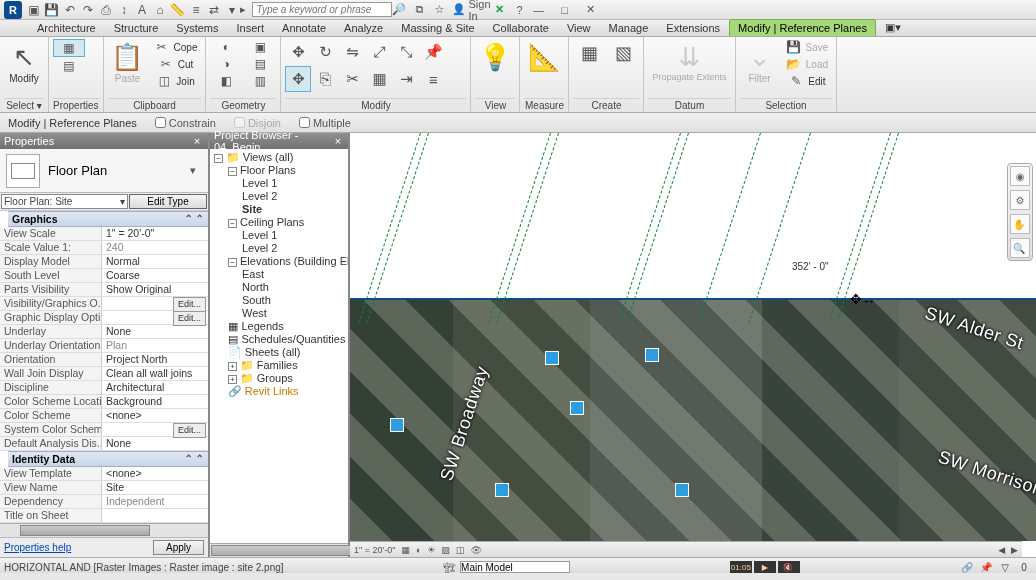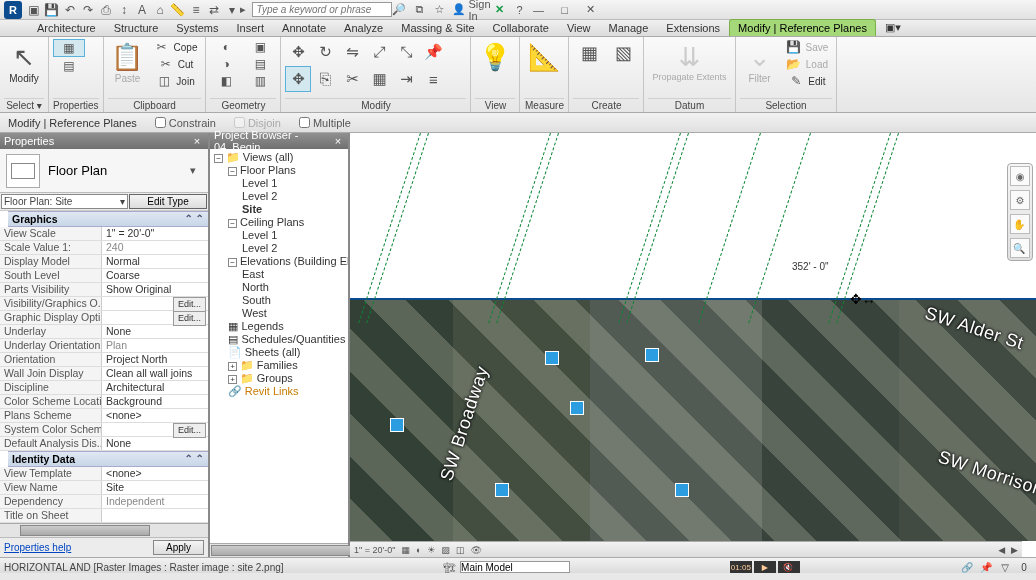--- a/index.html
+++ b/index.html
@@ -412,21 +412,21 @@
           </div>
           <div class="prop-row">
             <div class="k">Discipline</div>
             <div class="v">Architectural</div>
           </div>
           <div class="prop-row">
             <div class="k">Color Scheme Location</div>
             <div class="v">Background</div>
           </div>
           <div class="prop-row">
-            <div class="k">Plans Scheme</div>
+            <div class="k">Color Scheme</div>
             <div class="v">&lt;none&gt;</div>
           </div>
           <div class="prop-row">
             <div class="k">System Color Schemes</div>
             <div class="v">
               <span class="editbtn">Edit...</span>
             </div>
           </div>
           <div class="prop-row">
             <div class="k">Default Analysis Dis...</div>

